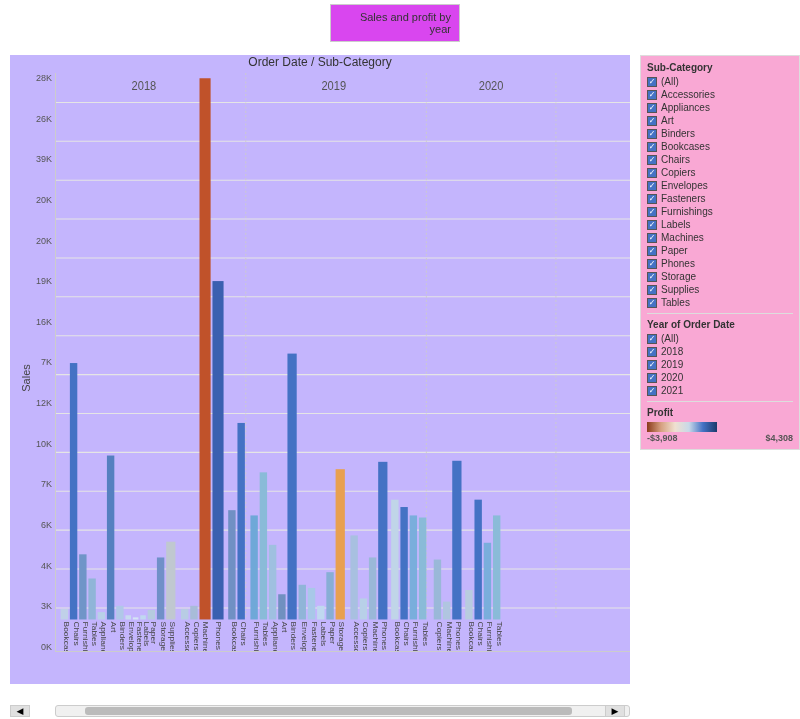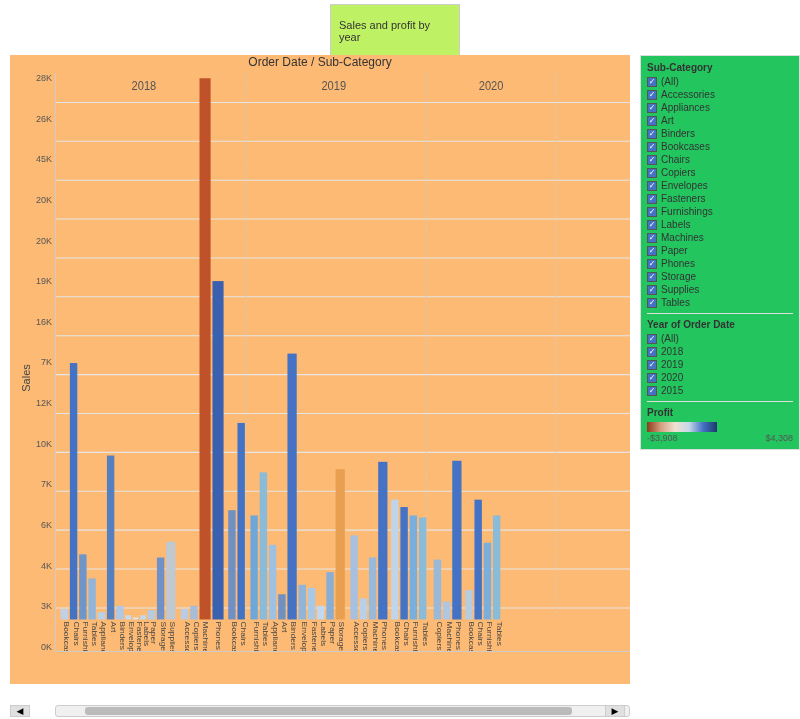--- a/index.html
+++ b/index.html
@@ -6,36 +6,36 @@
     body { font-family: Arial, sans-serif; font-size: 11px; background: #fff; width: 800px; height: 719px; overflow: hidden; }
 
     .outer { width: 800px; height: 719px; position: relative; background: #fff; }
 
     
     .tooltip-box {
       position: absolute;
       top: 4px;
       left: 330px;
       width: 130px;
-      background: #bef264;
+      background: #d946ef;
       border: 1px solid #ccc;
-      padding: 14px 8px;
+      padding: 6px 8px;
       font-size: 11px;
-      text-align: left;
+      text-align: right;
       color: #333;
     }
 
     
     .chart-container {
       position: absolute;
       top: 55px;
       left: 10px;
       right: 170px;
       bottom: 35px;
-      background: #fdba74;
+      background: #c4b5fd;
     }
 
     .chart-title {
       text-align: center;
       font-size: 12px;
       color: #333;
       margin-bottom: 4px;
     }
 
     .chart-area {
@@ -93,21 +93,21 @@
       background: #bbb;
       border-radius: 3px;
     }
 
     
     .legend-panel {
       position: absolute;
       top: 55px;
       right: 0;
       width: 160px;
-      background: #22c55e;
+      background: #f9a8d4;
       border: 1px solid #ddd;
       padding: 6px;
       font-size: 10px;
     }
 
     .legend-section-title {
       font-weight: bold;
       font-size: 10px;
       margin-bottom: 3px;
       color: #333;
@@ -142,20 +142,21 @@
       border: none;
       border-top: 1px solid #ddd;
       margin: 5px 0;
     }
 
     
     .profit-scale {
       display: flex;
       align-items: center;
       margin-top: 4px;
+      font-weight: bold;
     }
 
     .profit-gradient {
       width: 70px;
       height: 10px;
       background: linear-gradient(to right, #8b3a1a, #d6a080, #f0e0d0, #c8d8e8, #4472c4, #1a3a6b);
     }
 
     .profit-labels {
       display: flex;
@@ -360,21 +361,21 @@
         <span>4K</span>
         <span>6K</span>
         <span>7K</span>
         <span>10K</span>
         <span>12K</span>
         <span>7K</span>
         <span>16K</span>
         <span>19K</span>
         <span>20K</span>
         <span>20K</span>
-        <span>45K</span>
+        <span>39K</span>
         <span>26K</span>
         <span>28K</span>
       </div>
 
     </div>
   </div>
 
   <div class="legend-panel">
     <div class="legend-section-title">Sub-Category</div>
     <div id="sub-cat-legend">
@@ -467,21 +468,21 @@
         <div class="legend-item">
           <div class="legend-checkbox" style="background:#4472c4;">✓</div>
           <span class="legend-label">2019</span>
         </div>
         <div class="legend-item">
           <div class="legend-checkbox" style="background:#4472c4;">✓</div>
           <span class="legend-label">2020</span>
         </div>
         <div class="legend-item">
           <div class="legend-checkbox" style="background:#4472c4;">✓</div>
-          <span class="legend-label">2015</span>
+          <span class="legend-label">2021</span>
         </div>
       </div>
 
     <hr class="legend-divider">
 
     <div class="legend-section-title">Profit</div>
     <div class="profit-scale">
       <div style="flex:1;">
         <div class="profit-gradient"></div>
         <div class="profit-labels">

